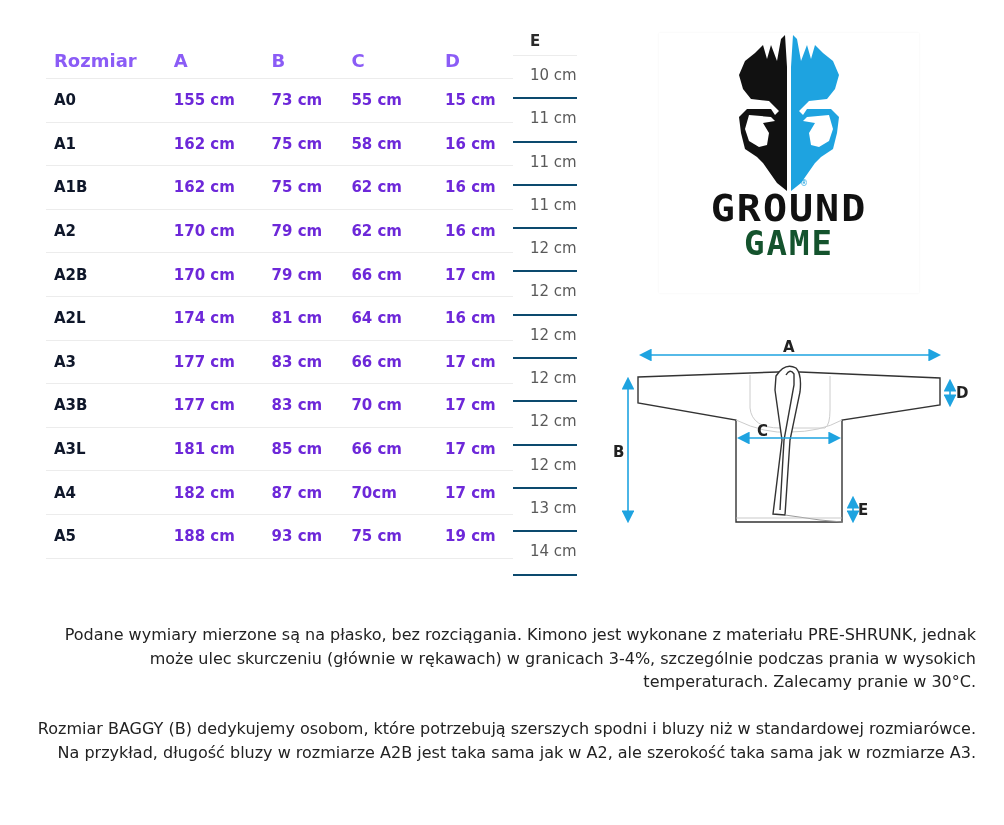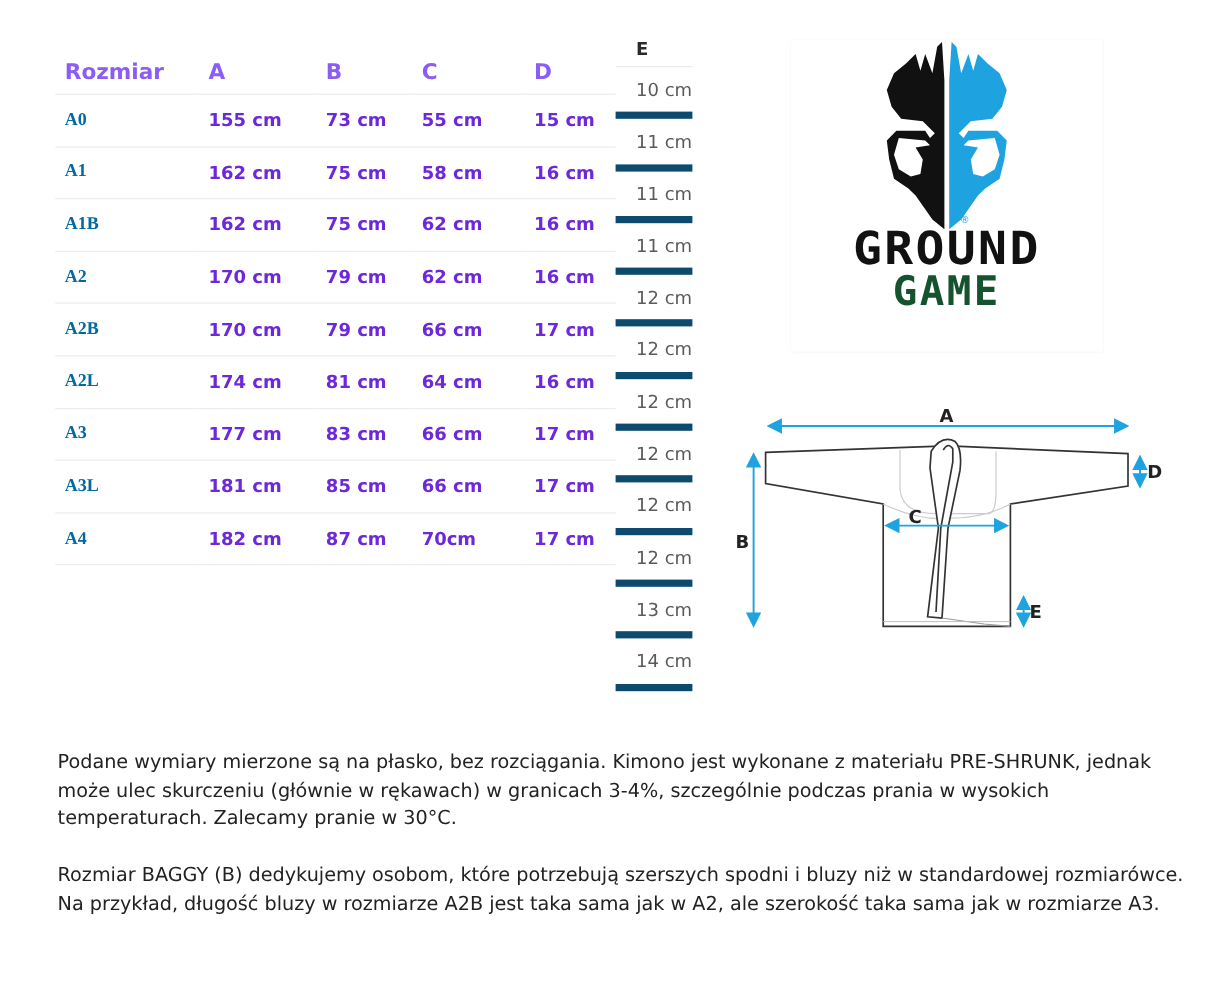--- a/index.html
+++ b/index.html
@@ -1,31 +1,31 @@
 <!DOCTYPE html>
 <html><head>
 <meta charset="utf-8">
 <style>
   html, body { margin:0; padding:0; background:#ffffff; }
   body { width:1004px; height:825px; position:relative; overflow:hidden; font-family:"DejaVu Sans", sans-serif; color:#222; }
   .size-table { position:absolute; left:46px; top:30px; width:467px; border-collapse:collapse; }
   .size-table th, .size-table td { text-align:left; padding:0 0 0 8px; border-bottom:1px solid #ececec; white-space:nowrap; }
   .size-table th { height:41px; font-size:18px; font-weight:bold; color:#8b5cf6; vertical-align:bottom; padding-bottom:7px; }
   .size-table td { height:42.6px; font-size:15px; color:#6d28d9;font-weight:bold; }
-  .size-table td.size-name { font-weight:bold; color:#0369a1;font-family:Liberation Serif, serif; }
+  .size-table td.size-name { font-weight:bold; color:#0f172a; }
   .col-name { width:112px; } .col-a { width:90px; } .col-b { width:72px; } .col-c { width:86px; } .col-d { width:68px; }
   .e-col { position:absolute; left:513px; top:28px; width:64px; }
   .e-head { height:28px; border-bottom:1px solid #ececec; font-size:15px; font-weight:bold; color:#2a2a2a; padding-left:17px; box-sizing:border-box; line-height:26px; }
-  .e-cell { height:43.3px; border-bottom:6px solid #0c4a6e; font-size:15px; color:#5a5a5a; padding-left:17px; box-sizing:border-box; line-height:38px; }
+  .e-cell { height:43.3px; border-bottom:2px solid #0c4a6e; font-size:15px; color:#5a5a5a; padding-left:17px; box-sizing:border-box; line-height:38px; }
   .logo-box { position:absolute; left:659px; top:33px; width:260px; height:260px; background:#fff; box-shadow:0 0 2px rgba(0,0,0,0.06); }
   .logo-word { position:absolute; left:0; width:260px; text-align:center; font-family:"DejaVu Sans Mono", monospace; font-weight:bold; letter-spacing:2px; }
   .logo-word.ground { top:152px; font-size:40px; color:#111; transform:scaleY(0.95); }
   .logo-word.game { top:190px; font-size:34px; color:#14532d; }
   .diagram { position:absolute; left:600px; top:330px; width:400px; height:210px; }
-  .notes { position:absolute; left:48px; top:623px; width:940px; font-size:16px; line-height:23.5px; color:#222; }
+  .notes { position:absolute; left:36px; top:623px; width:940px; font-size:16px; line-height:23.5px; color:#222;text-align:right; }
   .notes p { margin:0 0 23.5px 0; }
 </style>
 </head>
 <body>
 
 <table class="size-table">
   <thead>
     <tr>
       <th class="col-name">Rozmiar</th>
       <th class="col-a">A</th>
@@ -78,32 +78,46 @@
         <td>16 cm</td>
       </tr>
       <tr>
         <td class="size-name">A3</td>
         <td>177 cm</td>
         <td>83 cm</td>
         <td>66 cm</td>
         <td>17 cm</td>
       </tr>
       <tr>
+        <td class="size-name">A3B</td>
+        <td>177 cm</td>
+        <td>83 cm</td>
+        <td>70 cm</td>
+        <td>17 cm</td>
+      </tr>
+      <tr>
         <td class="size-name">A3L</td>
         <td>181 cm</td>
         <td>85 cm</td>
         <td>66 cm</td>
         <td>17 cm</td>
       </tr>
       <tr>
         <td class="size-name">A4</td>
         <td>182 cm</td>
         <td>87 cm</td>
         <td>70cm</td>
         <td>17 cm</td>
+      </tr>
+      <tr>
+        <td class="size-name">A5</td>
+        <td>188 cm</td>
+        <td>93 cm</td>
+        <td>75 cm</td>
+        <td>19 cm</td>
       </tr>
     </tbody>
 </table>
 
 <div class="e-col">
   <div class="e-head">E</div>
   <div id="e-cells">
       <div class="e-cell">10 cm</div>
       <div class="e-cell">11 cm</div>
       <div class="e-cell">11 cm</div>

